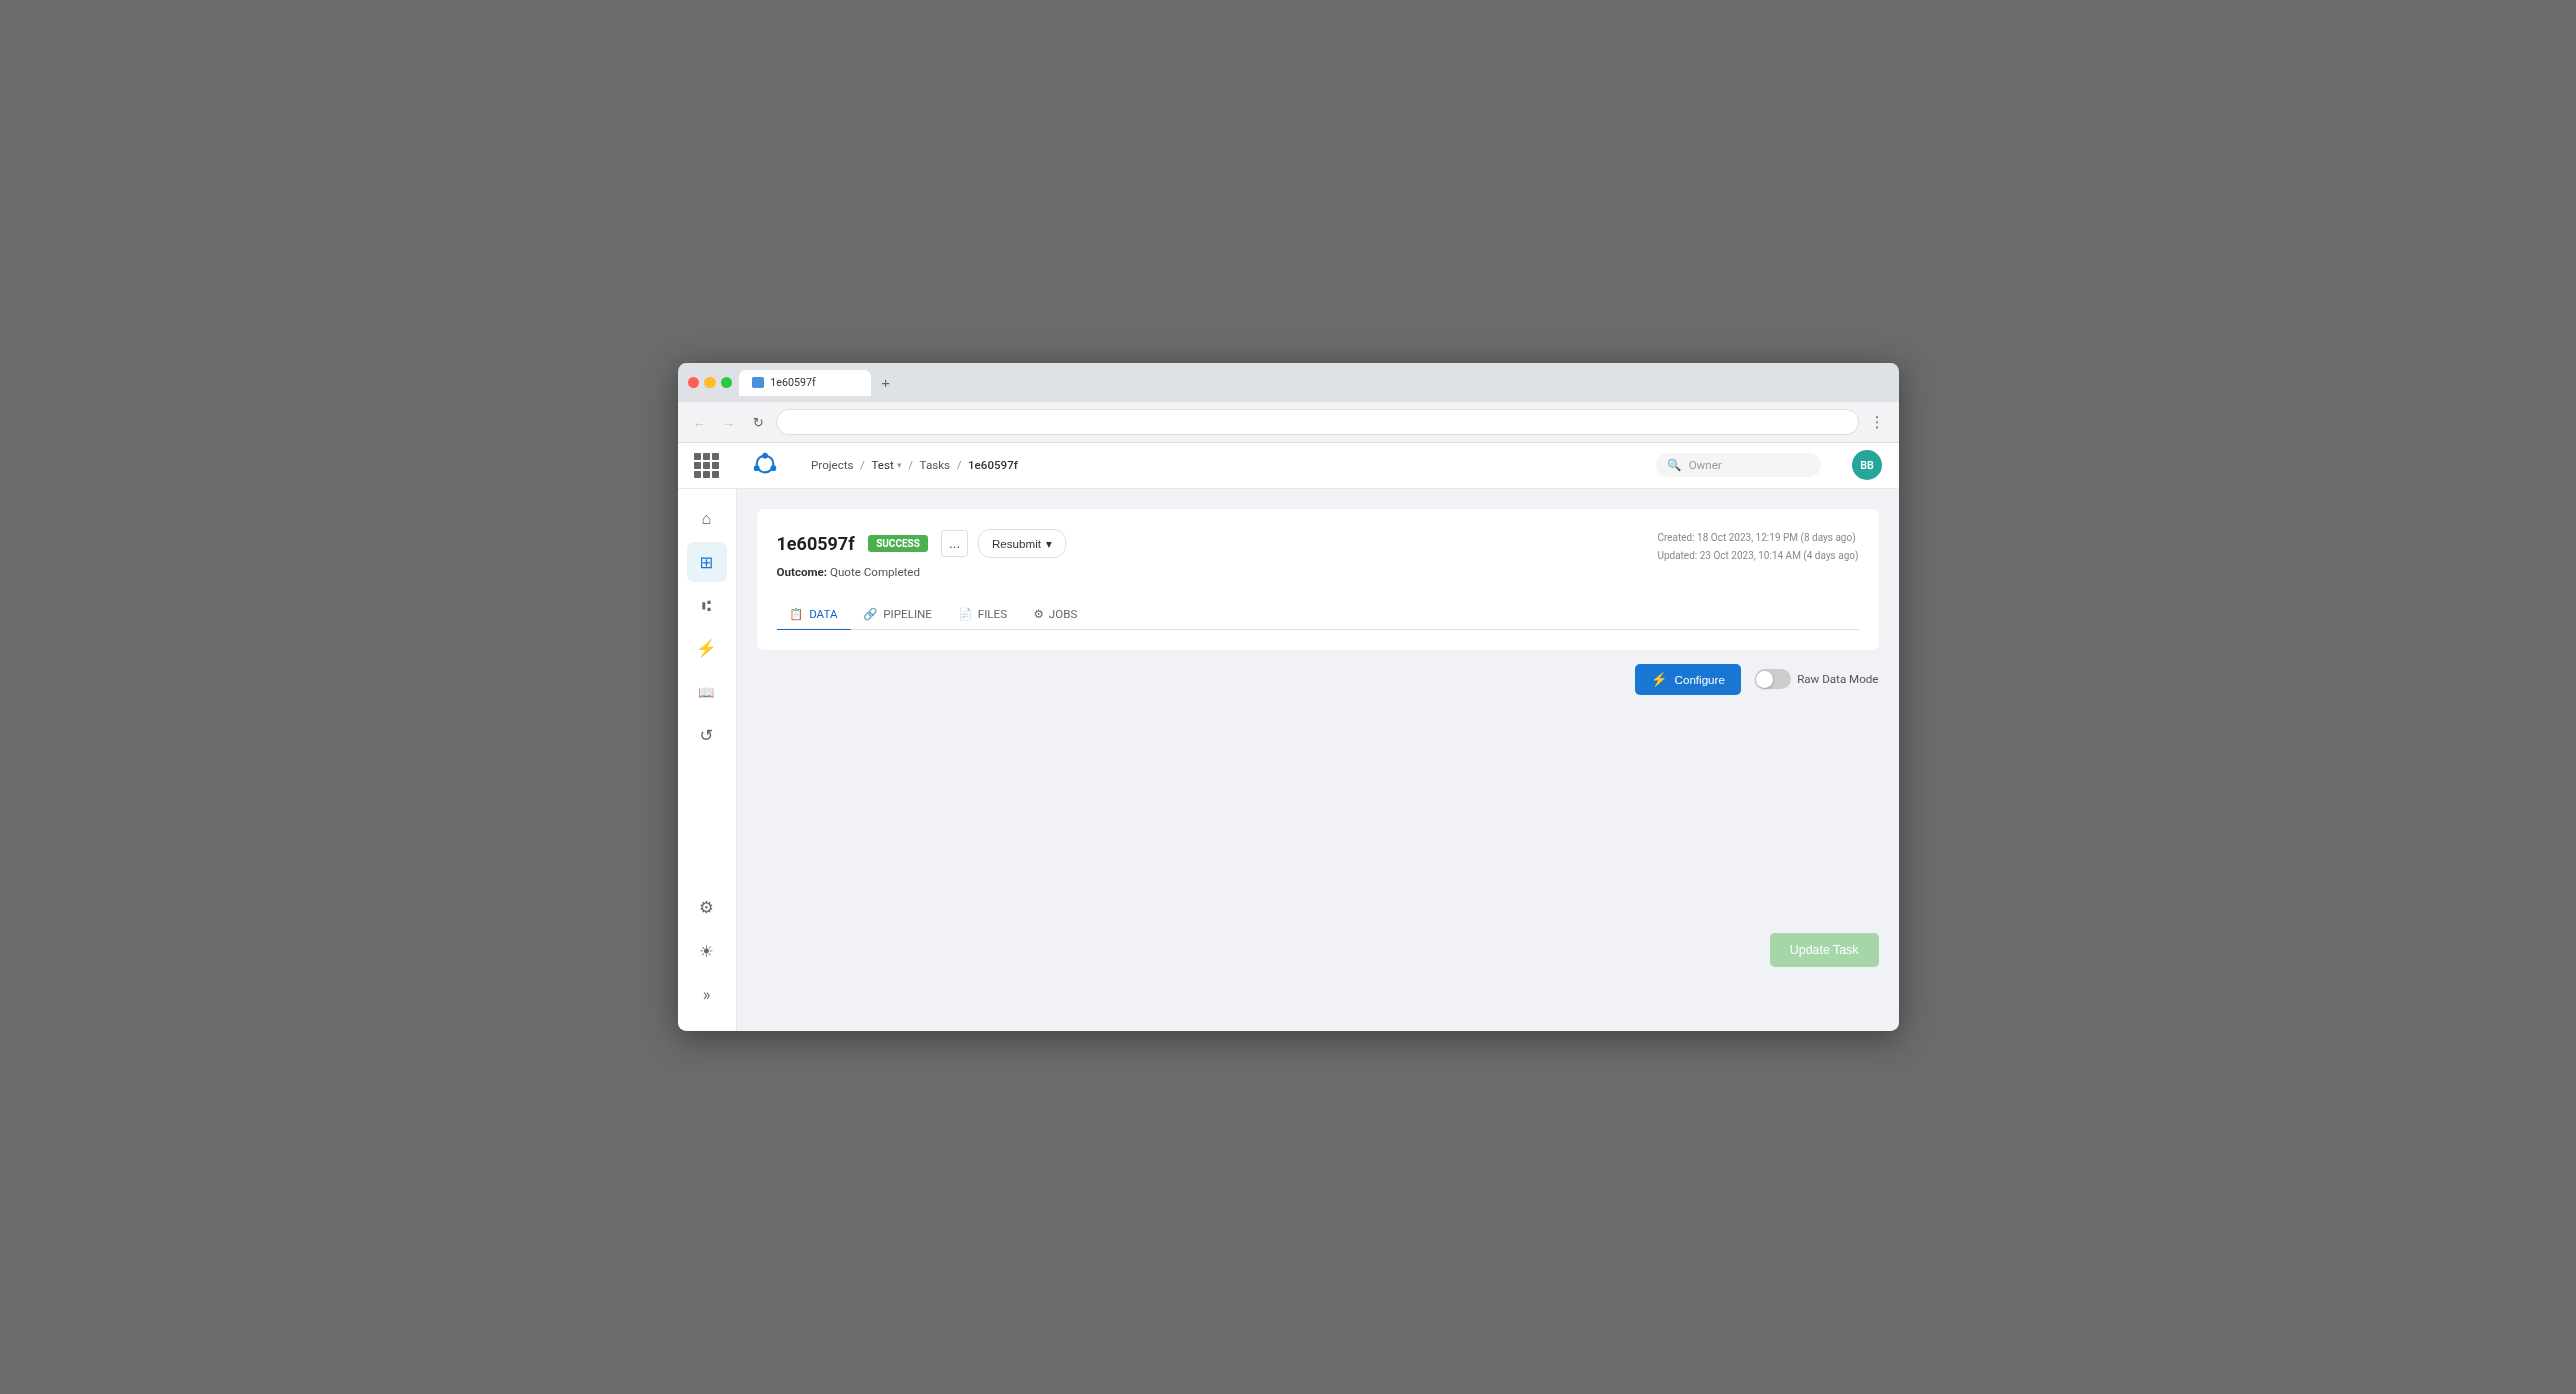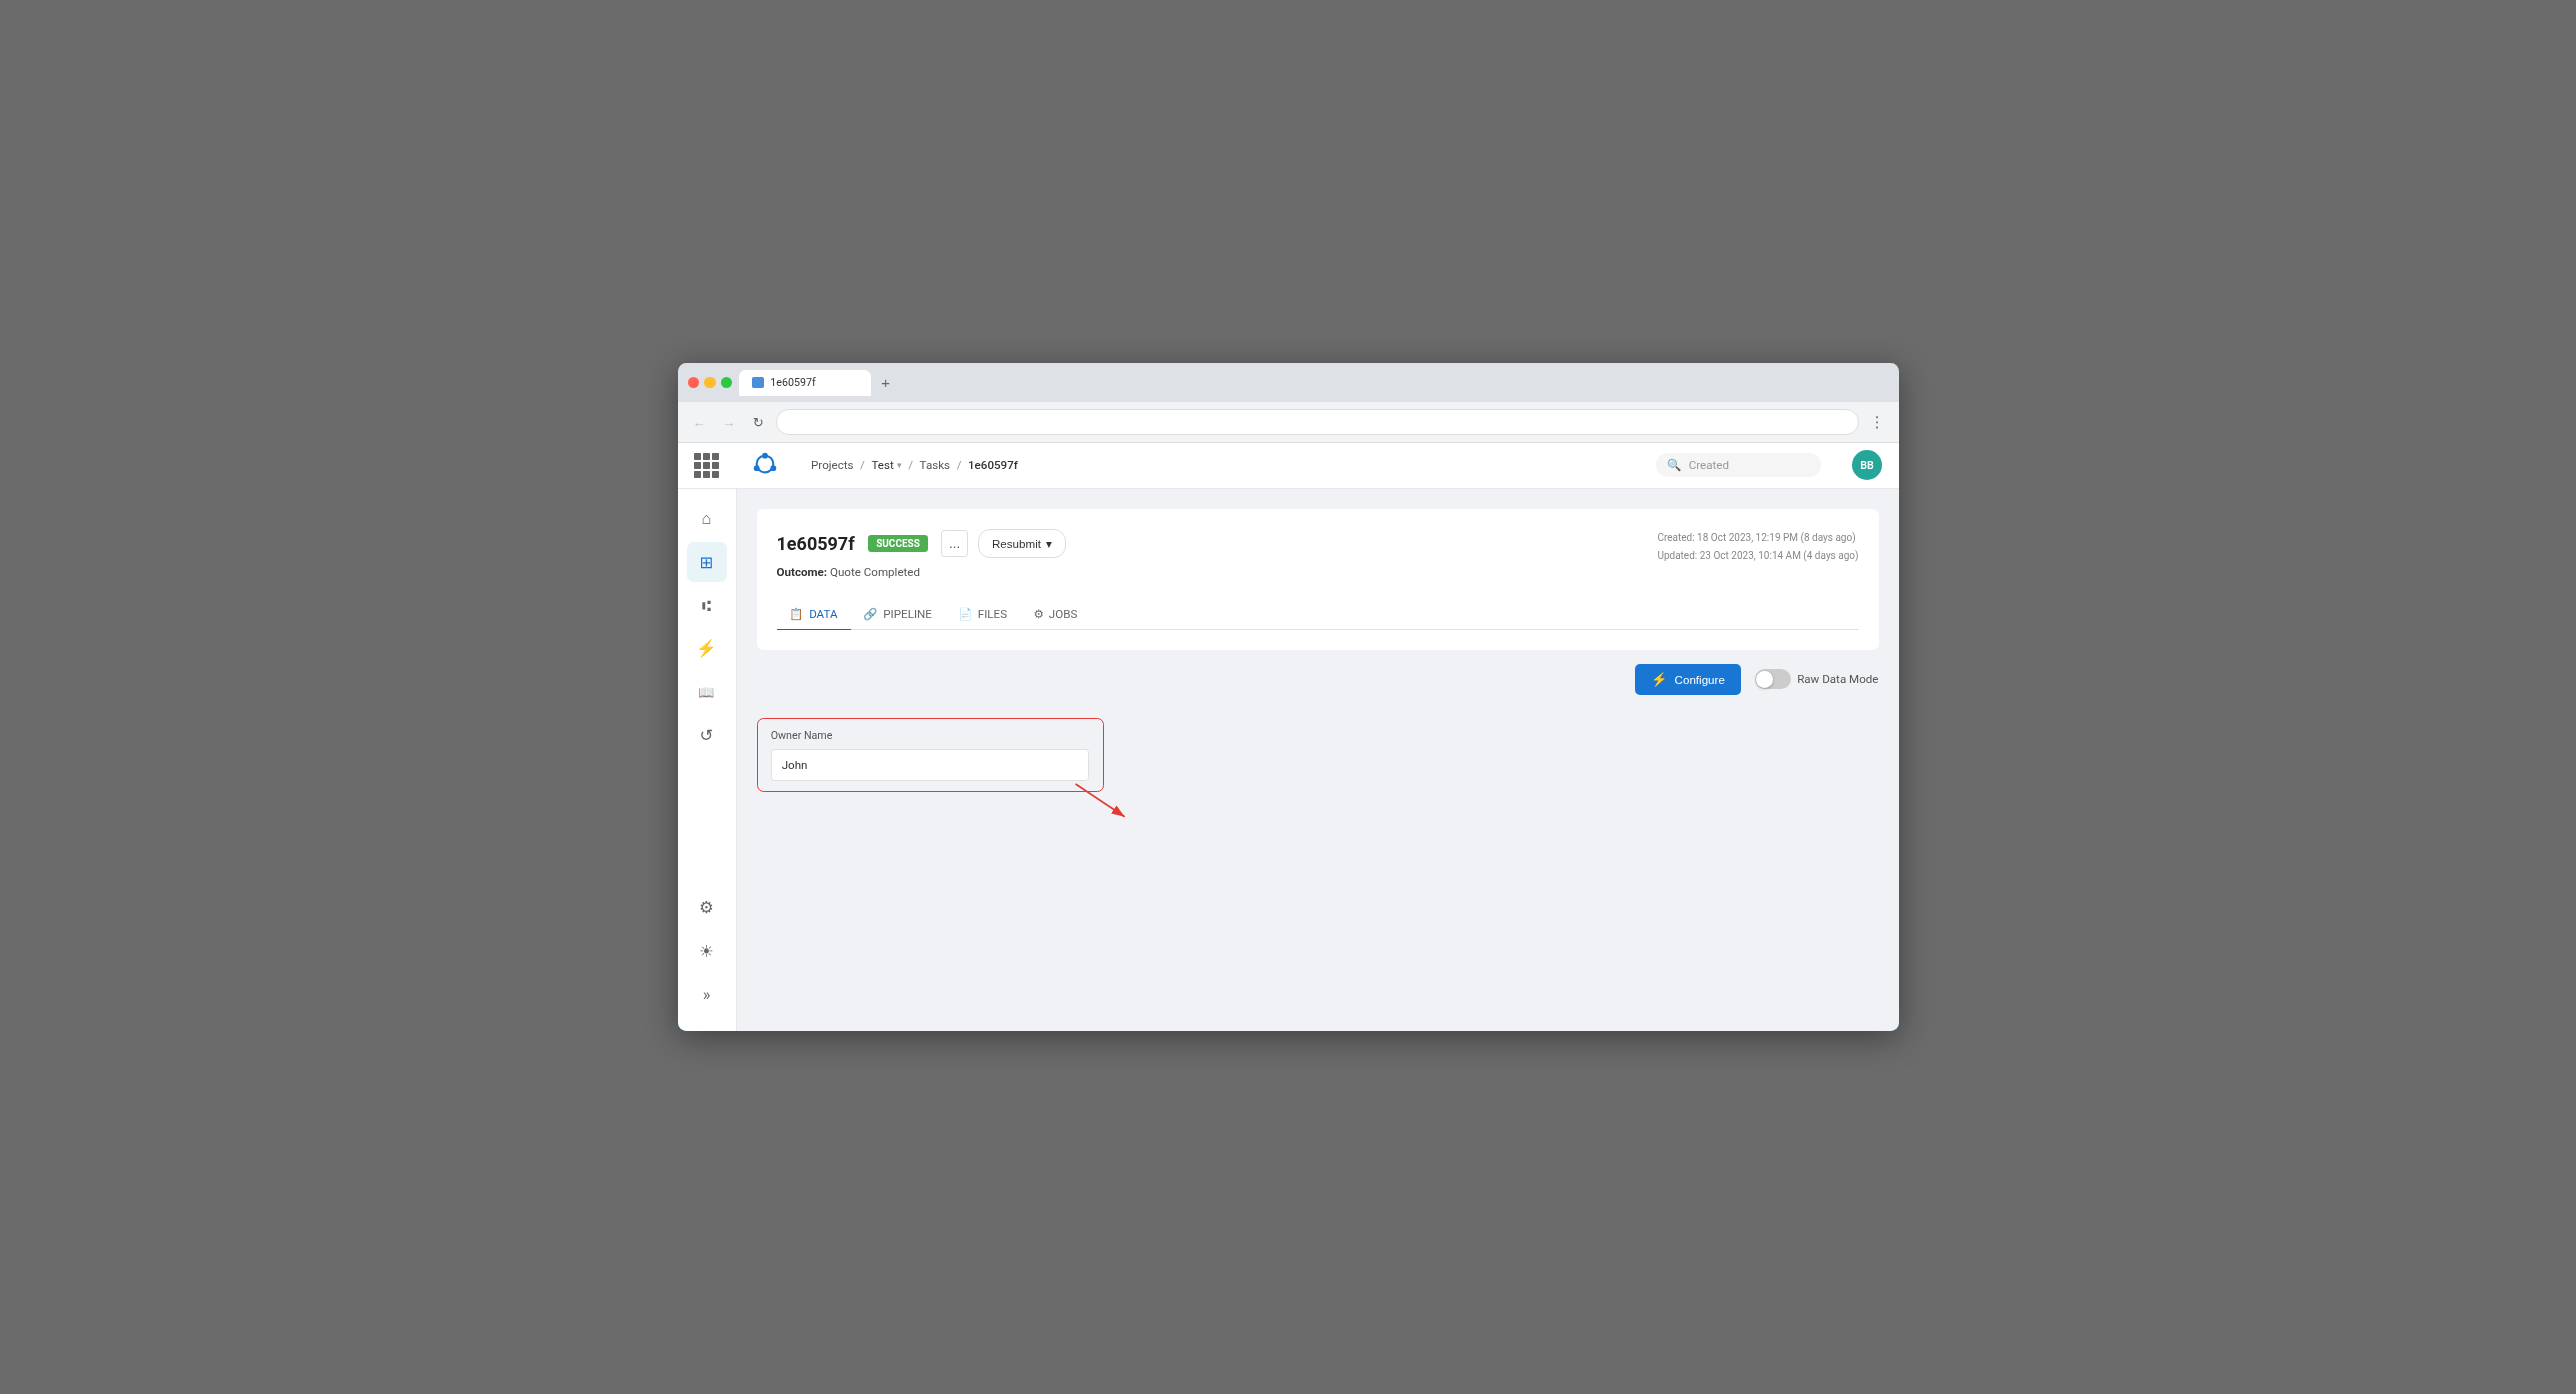--- a/index.html
+++ b/index.html
@@ -563,21 +563,21 @@
         <span class="breadcrumb-sep">/</span>
         <span class="breadcrumb-item">Tasks</span>
         <span class="breadcrumb-sep">/</span>
         <span class="breadcrumb-current">1e60597f</span>
       </nav>
 
       <div class="nav-spacer"></div>
 
       <div class="search-bar">
         <span style="color:#999; font-size:11.6px;">🔍</span>
-        <span class="search-bar-text">Created</span>
+        <span class="search-bar-text">Owner</span>
       </div>
 
       <div class="user-avatar">BB</div>
     </div>
 
     <div class="app-container">
 
       <div class="sidebar">
         <div class="sidebar-item">
           <span>⌂</span>
@@ -671,38 +671,20 @@
               <span>Configure</span>
             </button>
             <div class="raw-data-toggle">
               <div class="toggle-switch">
                 <div class="toggle-switch-knob"></div>
               </div>
               <span>Raw Data Mode</span>
             </div>
           </div>
 
-          <div class="form-area">
-            <div style="position:relative; display:inline-block;">
-              <div class="field-group">
-                <div class="field-label">Owner Name</div>
-                <div class="field-input">John</div>
-              </div>
-
-              
-              <svg style="position:absolute; bottom:-37px; right:-54px; width:83px; height:45px; overflow:visible;" viewBox="0 0 100 55" width="83" height="45">
-                <defs>
-                  <marker id="arrowhead" markerWidth="8" markerHeight="6" refX="8" refY="3" orient="auto">
-                    <polygon points="0 0, 8 3, 0 6" fill="#e53935"></polygon>
-                  </marker>
-                </defs>
-                <line x1="0" y1="0" x2="60" y2="40" stroke="#e53935" stroke-width="2" marker-end="url(#arrowhead)"></line>
-              </svg>
-            </div>
-          </div>
 
           <div class="bottom-actions" style="margin-top: 215px;">
             <button class="update-task-btn">Update Task</button>
           </div>
         </div>
       </div>
     </div>
   </div>
 </div>
 

